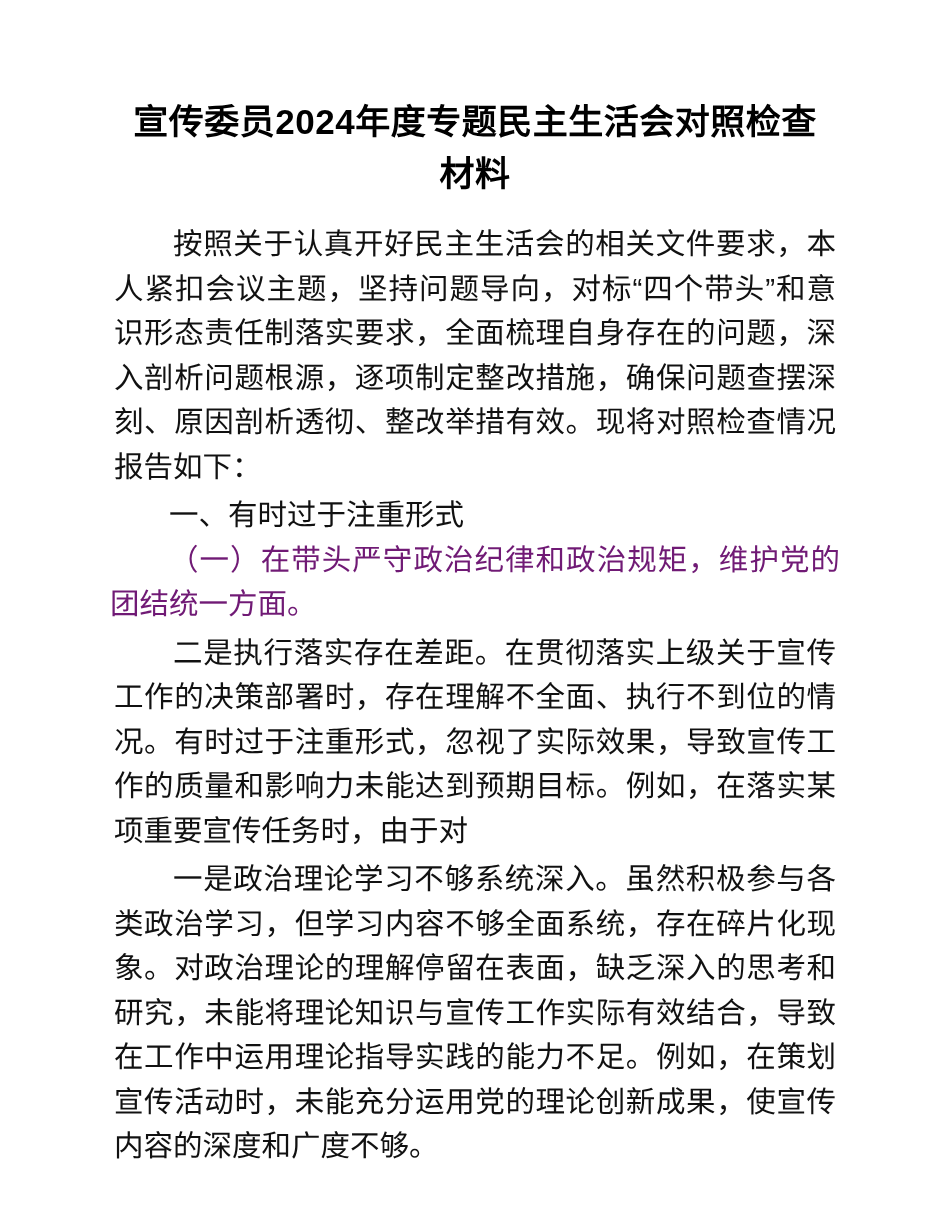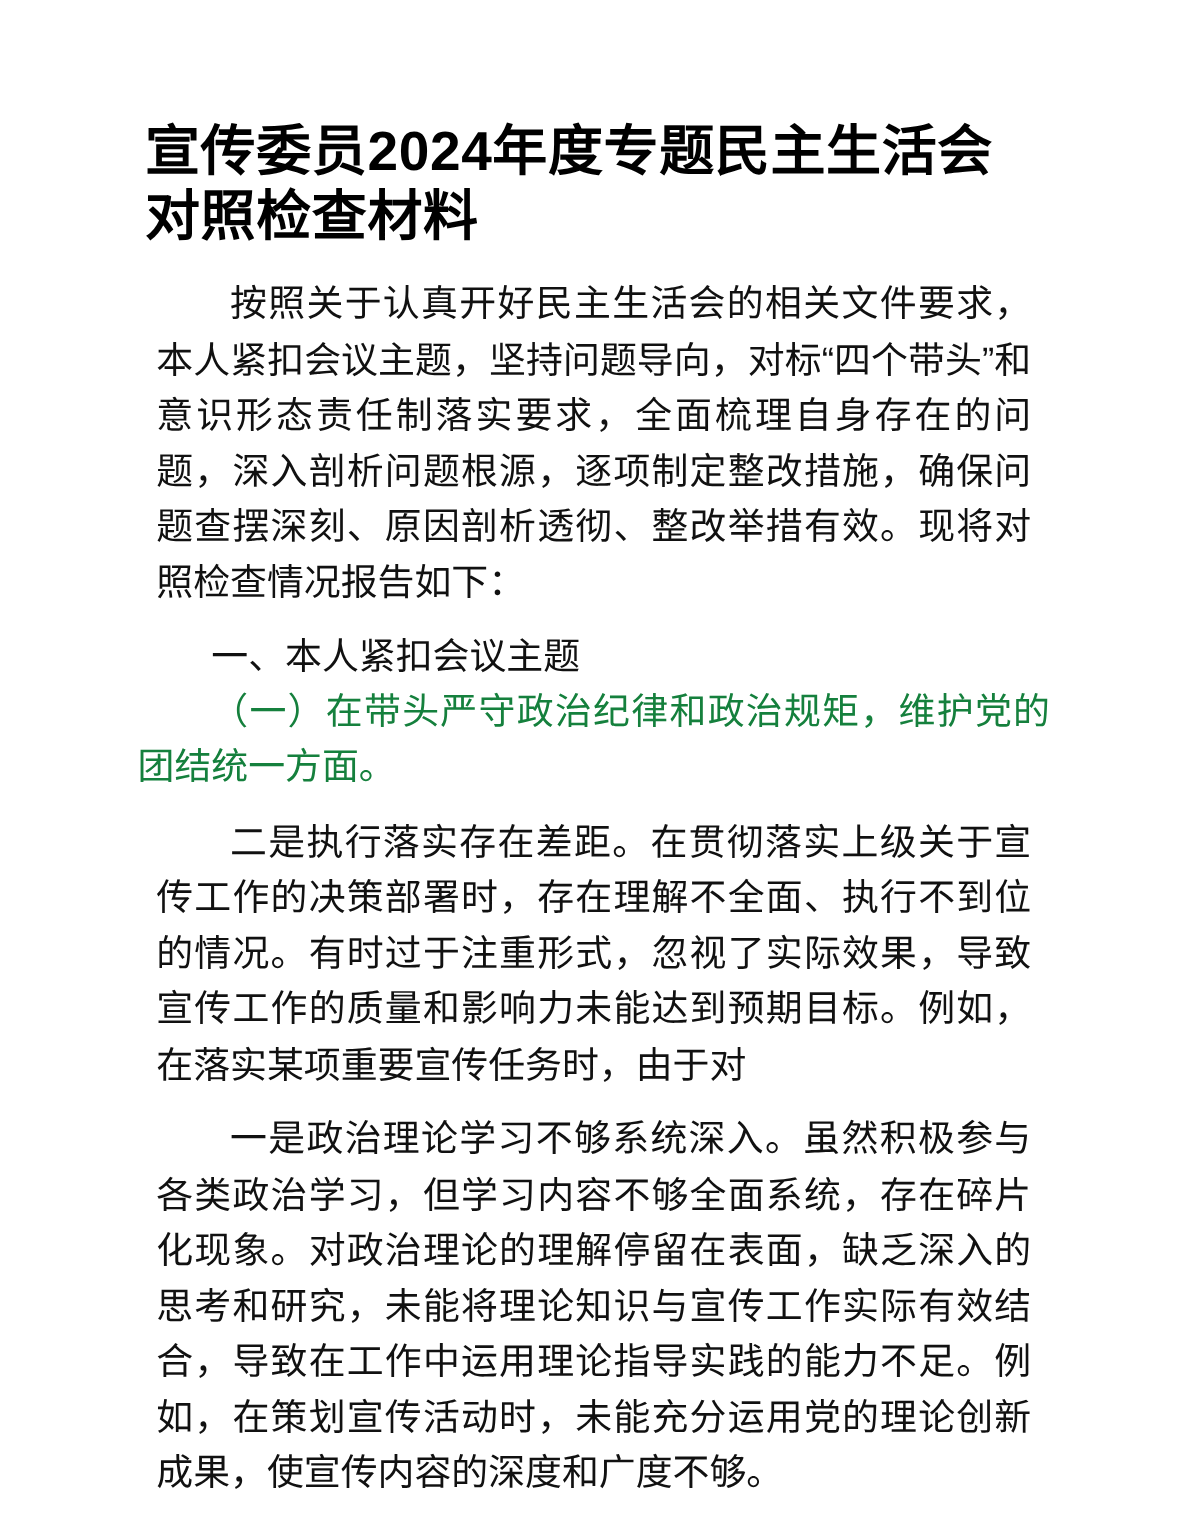--- a/index.html
+++ b/index.html
@@ -28,36 +28,37 @@
   }
 
   .page-body {
     box-sizing: border-box;
     width: 730px;
     margin: 0 auto;
     padding-top: 96px;
   }
 
   .doc-title {
-    font-size: 44px;
+    font-size: 35px;
     font-weight: bold;
     line-height: 52px;
+    text-align: center;
     letter-spacing: 0.5px;
     margin: 0 0 22px 0;
     padding: 0 6px;
     color: #000000;
   }
 
   .para {
     font-size: 29.5px;
     line-height: 44.5px;
     text-align: justify;
     text-justify: inter-ideograph;
     text-indent: 2em;
-    margin: 15px;
+    margin: 4px;
     padding: 0;
     letter-spacing: 0;
     color: #111111;
     word-break: break-all;
   }
 
   .para + .para {
     margin-top: 0;
   }
 
@@ -69,36 +70,35 @@
     color: #111111;
   }
 
   .heading-lvl2 {
     font-size: 29.5px;
     line-height: 44.5px;
     text-indent: 2em;
     text-align: justify;
     text-justify: inter-ideograph;
     margin: 0;
-    color: #15803d;
+    color: #701a75;
     word-break: break-all;
-    font-family: Liberation Mono, monospace;
   }
 </style>
 </head>
 <body>
 
 <div class="page">
   <div class="page-body">
 
     <h1 class="doc-title">宣传委员2024年度专题民主生活会对照检查材料</h1>
 
     <p class="para">按照关于认真开好民主生活会的相关文件要求，本人紧扣会议主题，坚持问题导向，对标“四个带头”和意识形态责任制落实要求，全面梳理自身存在的问题，深入剖析问题根源，逐项制定整改措施，确保问题查摆深刻、原因剖析透彻、整改举措有效。现将对照检查情况报告如下：</p>
 
-    <p class="heading-lvl1">一、本人紧扣会议主题</p>
+    <p class="heading-lvl1">一、有时过于注重形式</p>
 
     <p class="heading-lvl2">（一）在带头严守政治纪律和政治规矩，维护党的团结统一方面。</p>
 
     <p class="para">二是执行落实存在差距。在贯彻落实上级关于宣传工作的决策部署时，存在理解不全面、执行不到位的情况。有时过于注重形式，忽视了实际效果，导致宣传工作的质量和影响力未能达到预期目标。例如，在落实某项重要宣传任务时，由于对</p>
 
     <p class="para">一是政治理论学习不够系统深入。虽然积极参与各类政治学习，但学习内容不够全面系统，存在碎片化现象。对政治理论的理解停留在表面，缺乏深入的思考和研究，未能将理论知识与宣传工作实际有效结合，导致在工作中运用理论指导实践的能力不足。例如，在策划宣传活动时，未能充分运用党的理论创新成果，使宣传内容的深度和广度不够。</p>
 
   </div>
 </div>
 

